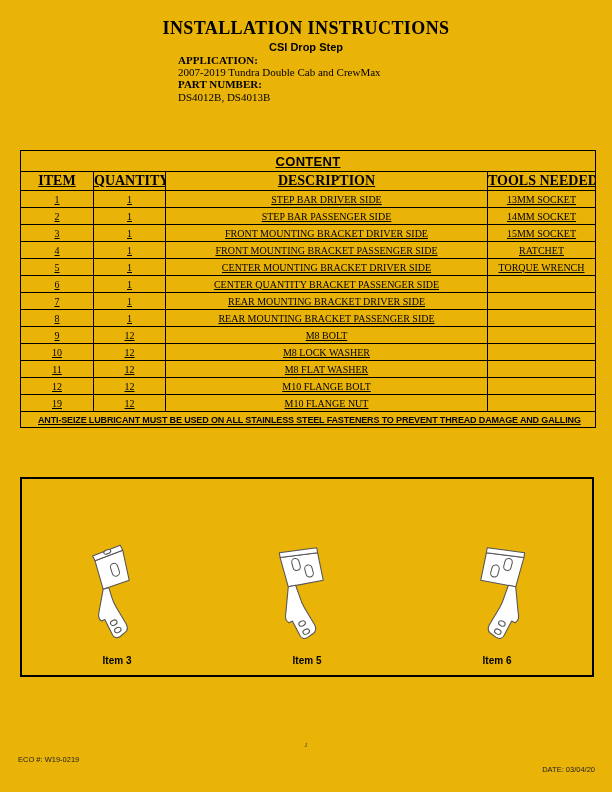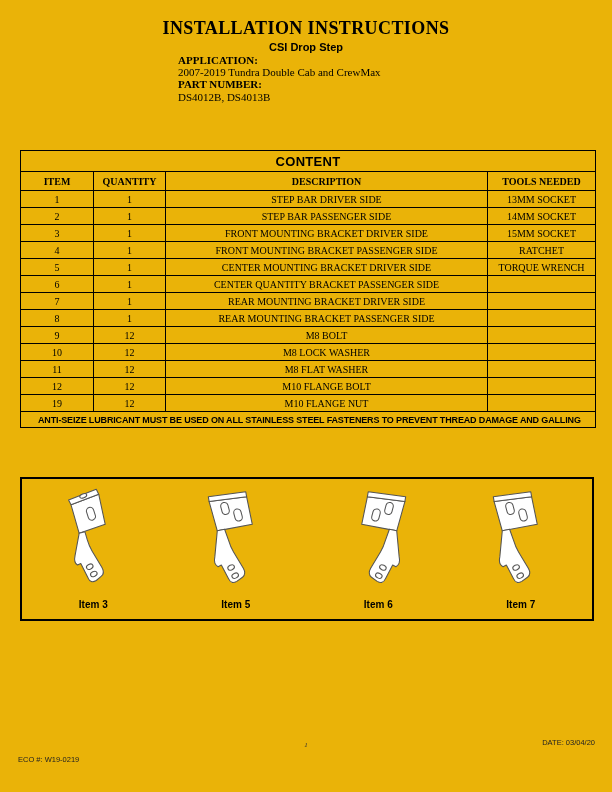--- a/index.html
+++ b/index.html
@@ -27,54 +27,54 @@
   }
   .app-block {
     position:absolute; top:54px; left:178px;
     font-size:11px; line-height:12.2px;
   }
   .app-block .b { font-weight:bold; }
   
   .content-table {
     position:absolute; top:150px; left:20px;
     width:575px;
-    border-collapse:collapse; table-layout:fixed;
+    border-collapse:collapse; table-layout:fixed;text-decoration:underline;
   }
   .content-table td, .content-table th {
     border:1px solid #000;
     text-align:center;
     overflow:hidden; white-space:nowrap;
   }
   .content-title-cell {
     font-family:"Liberation Sans", sans-serif;
     font-weight:bold; font-size:13px;
     height:21px; letter-spacing:0.3px;
   }
   .content-table th {
     font-family:"Liberation Serif", serif;
-    font-weight:bold; font-size:10px;
+    font-weight:bold; font-size:14px;
     height:19px;
     margin-top:29px;
   }
   .content-table tbody td {
     font-family:"Liberation Serif", serif;
     font-size:10px; height:17px;
   }
   .note-cell {
     font-family:"Liberation Sans", sans-serif !important;
     font-weight:bold; font-size:9px !important;
     letter-spacing:-0.15px;
     text-align:left !important;
     padding-left:17px;
     height:16px !important;
   }
   
   .figure-box {
     position:absolute; top:477px; left:20px;
-    width:574px; height:144px;
+    width:574px; height:200px;
     border:2px solid #000;
     display:flex; align-items:stretch;
   }
   .fig-item {
     flex:1; display:flex; flex-direction:column;
     align-items:center; justify-content:flex-end;
     padding-bottom:9px;
   }
   svg.bracket { width:82px; height:114px; margin-bottom:3px; }
   svg.bracket.mirror { transform:scaleX(-1); }
@@ -88,21 +88,21 @@
     text-align:center;
     font-family:"Liberation Serif", serif;
     font-style:italic; font-size:7px; color:#333;
   }
   .footer-eco {
     position:absolute; top:755px; left:18px;
     font-family:"Liberation Sans", sans-serif;
     font-size:7.5px; color:#222;
   }
   .footer-date {
-    position:absolute; top:738px; right:17px;
+    position:absolute; top:765px; right:17px;
     font-family:"Liberation Sans", sans-serif;
     font-size:7.5px; color:#222;
   }
   .defs-hidden { position:absolute; width:0; height:0; overflow:hidden; }
 </style>
 </head>
 <body>
 
 <svg class="defs-hidden" aria-hidden="true">
   <defs>
@@ -260,25 +260,19 @@
           <use href="#bracket-big" xlink:href="#bracket-big"></use>
         </svg>
         <div class="fig-label">Item 5</div>
       </div>
       <div class="fig-item">
         <svg class="bracket mirror" viewBox="0 0 100 140">
           <use href="#bracket-big" xlink:href="#bracket-big"></use>
         </svg>
         <div class="fig-label">Item 6</div>
       </div>
-      <div class="fig-item">
-        <svg class="bracket" viewBox="0 0 100 140">
-          <use href="#bracket-big" xlink:href="#bracket-big"></use>
-        </svg>
-        <div class="fig-label">Item 7</div>
-      </div>
     </div>
 
   <div class="page-number">1</div>
   <div class="footer-eco">ECO #: W19-0219</div>
   <div class="footer-date">DATE: 03/04/20</div>
 
 </div>
 
 </body></html>

